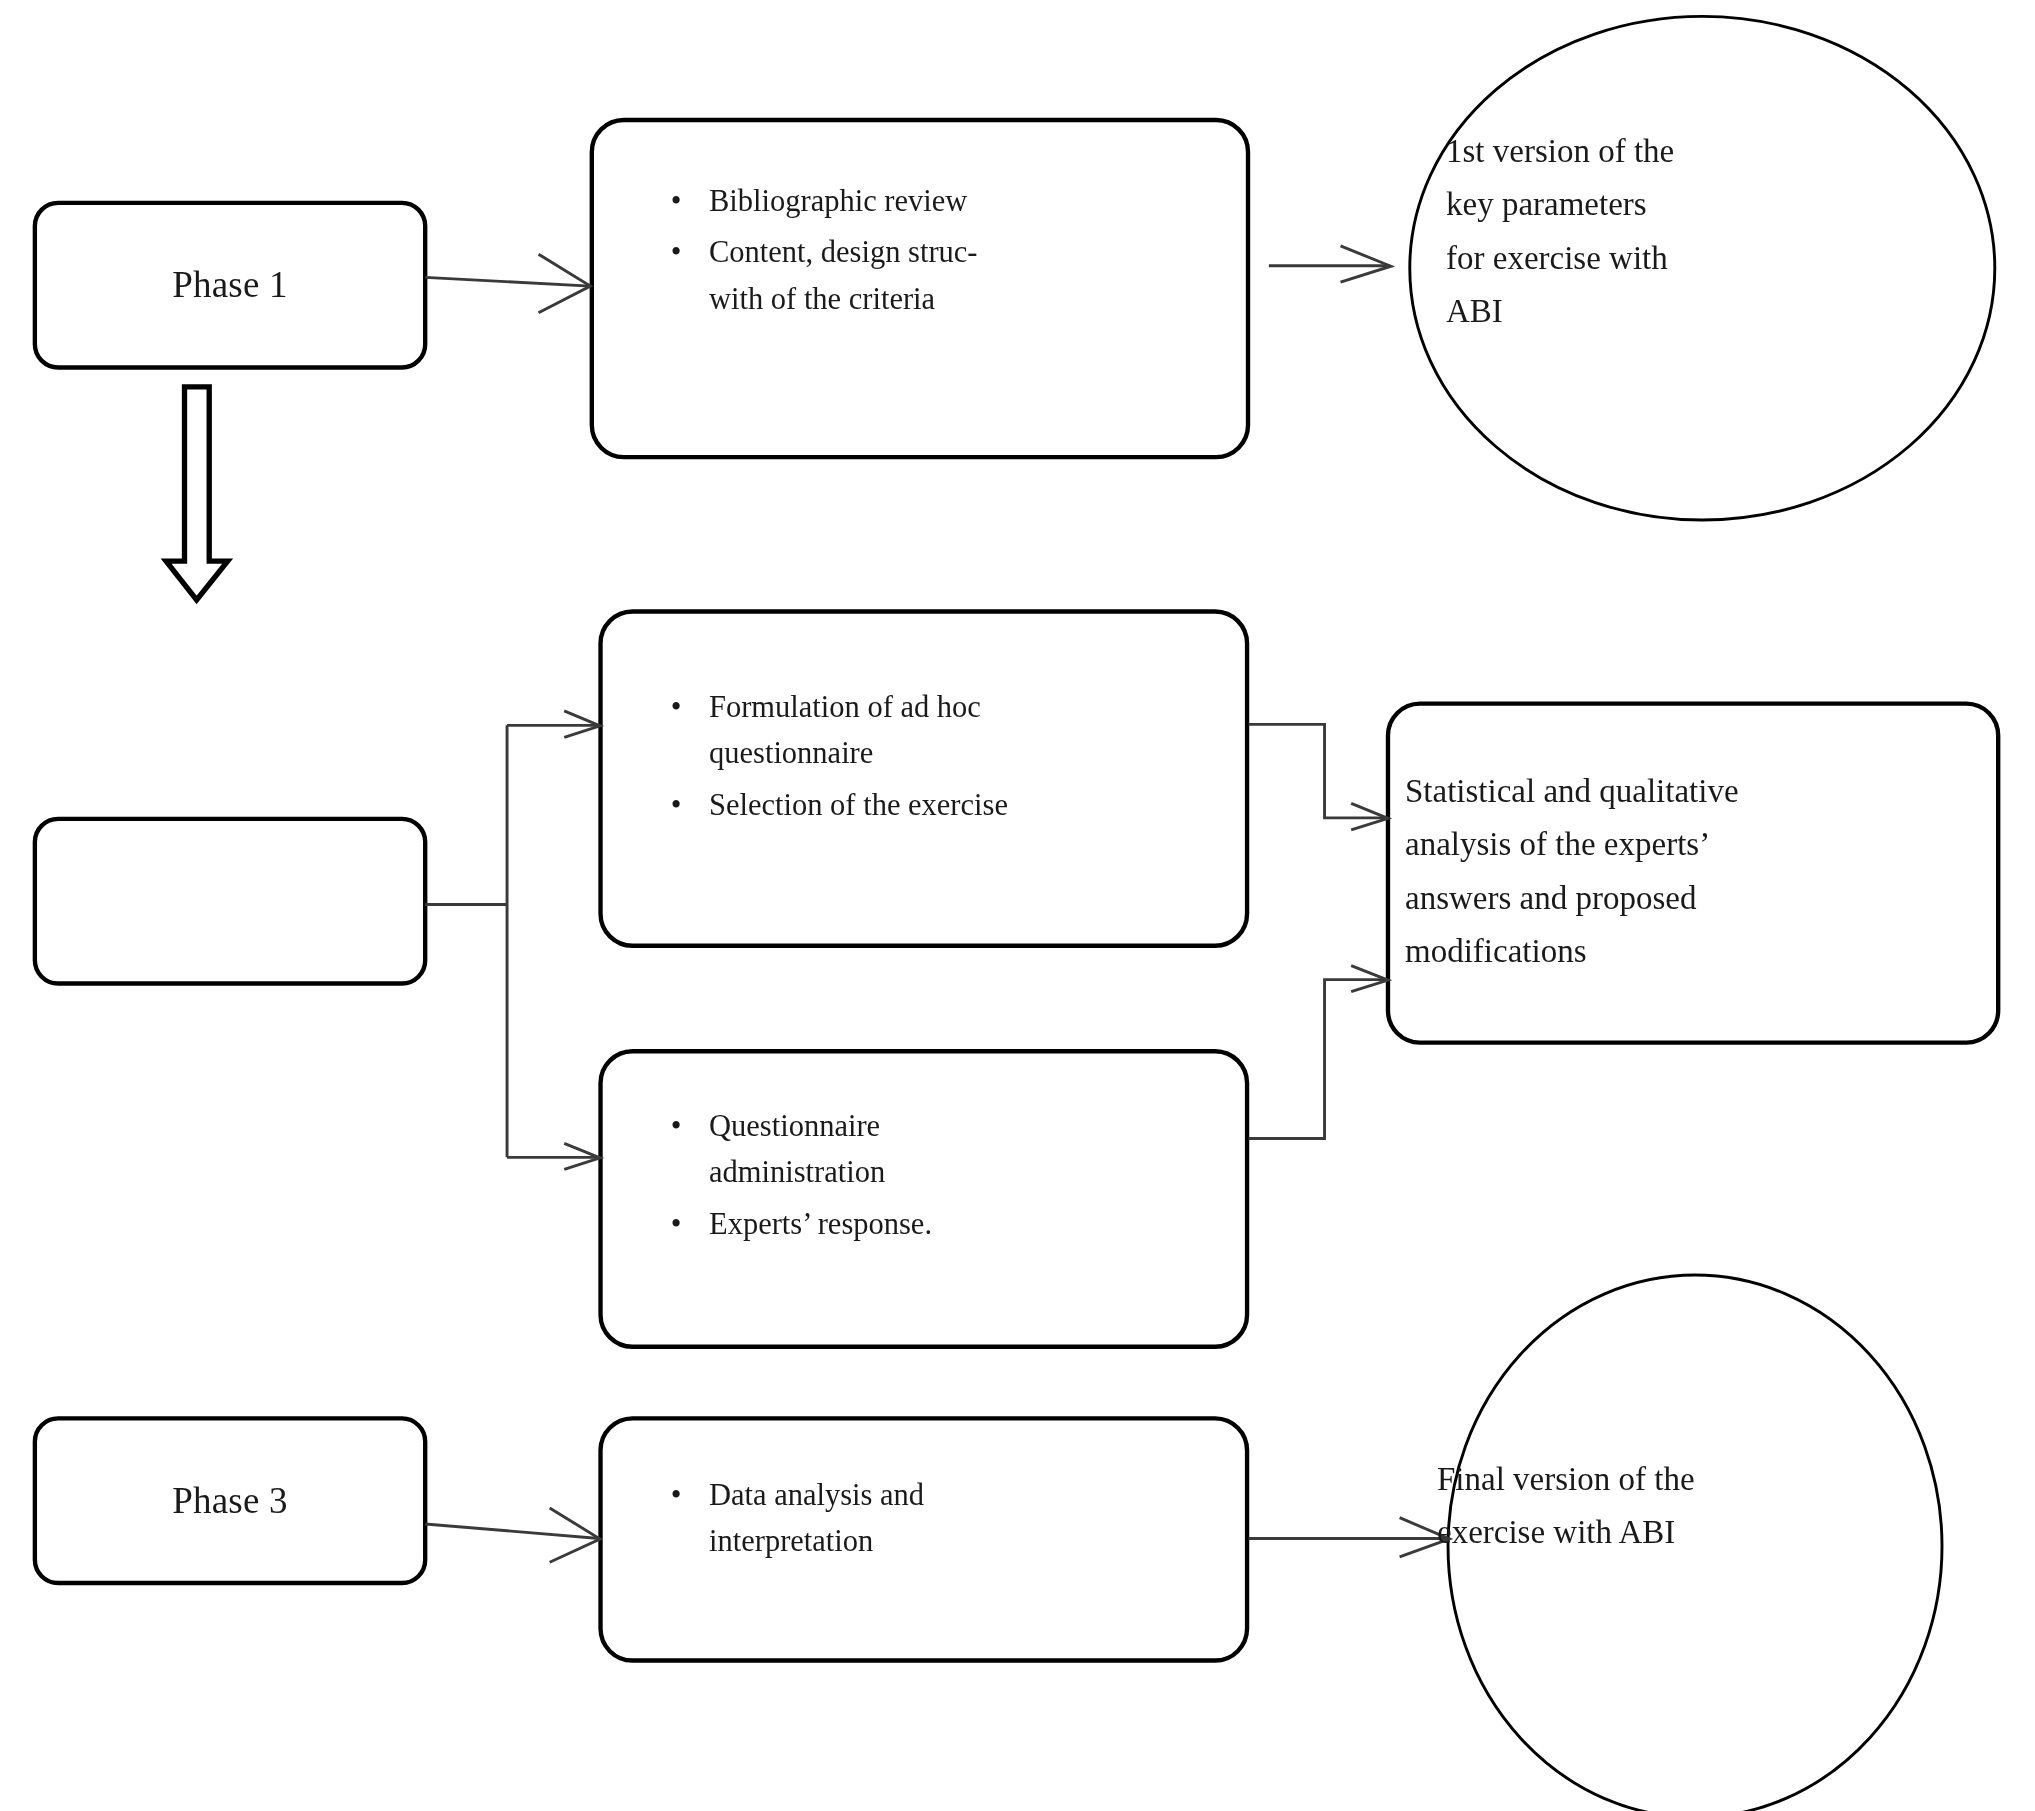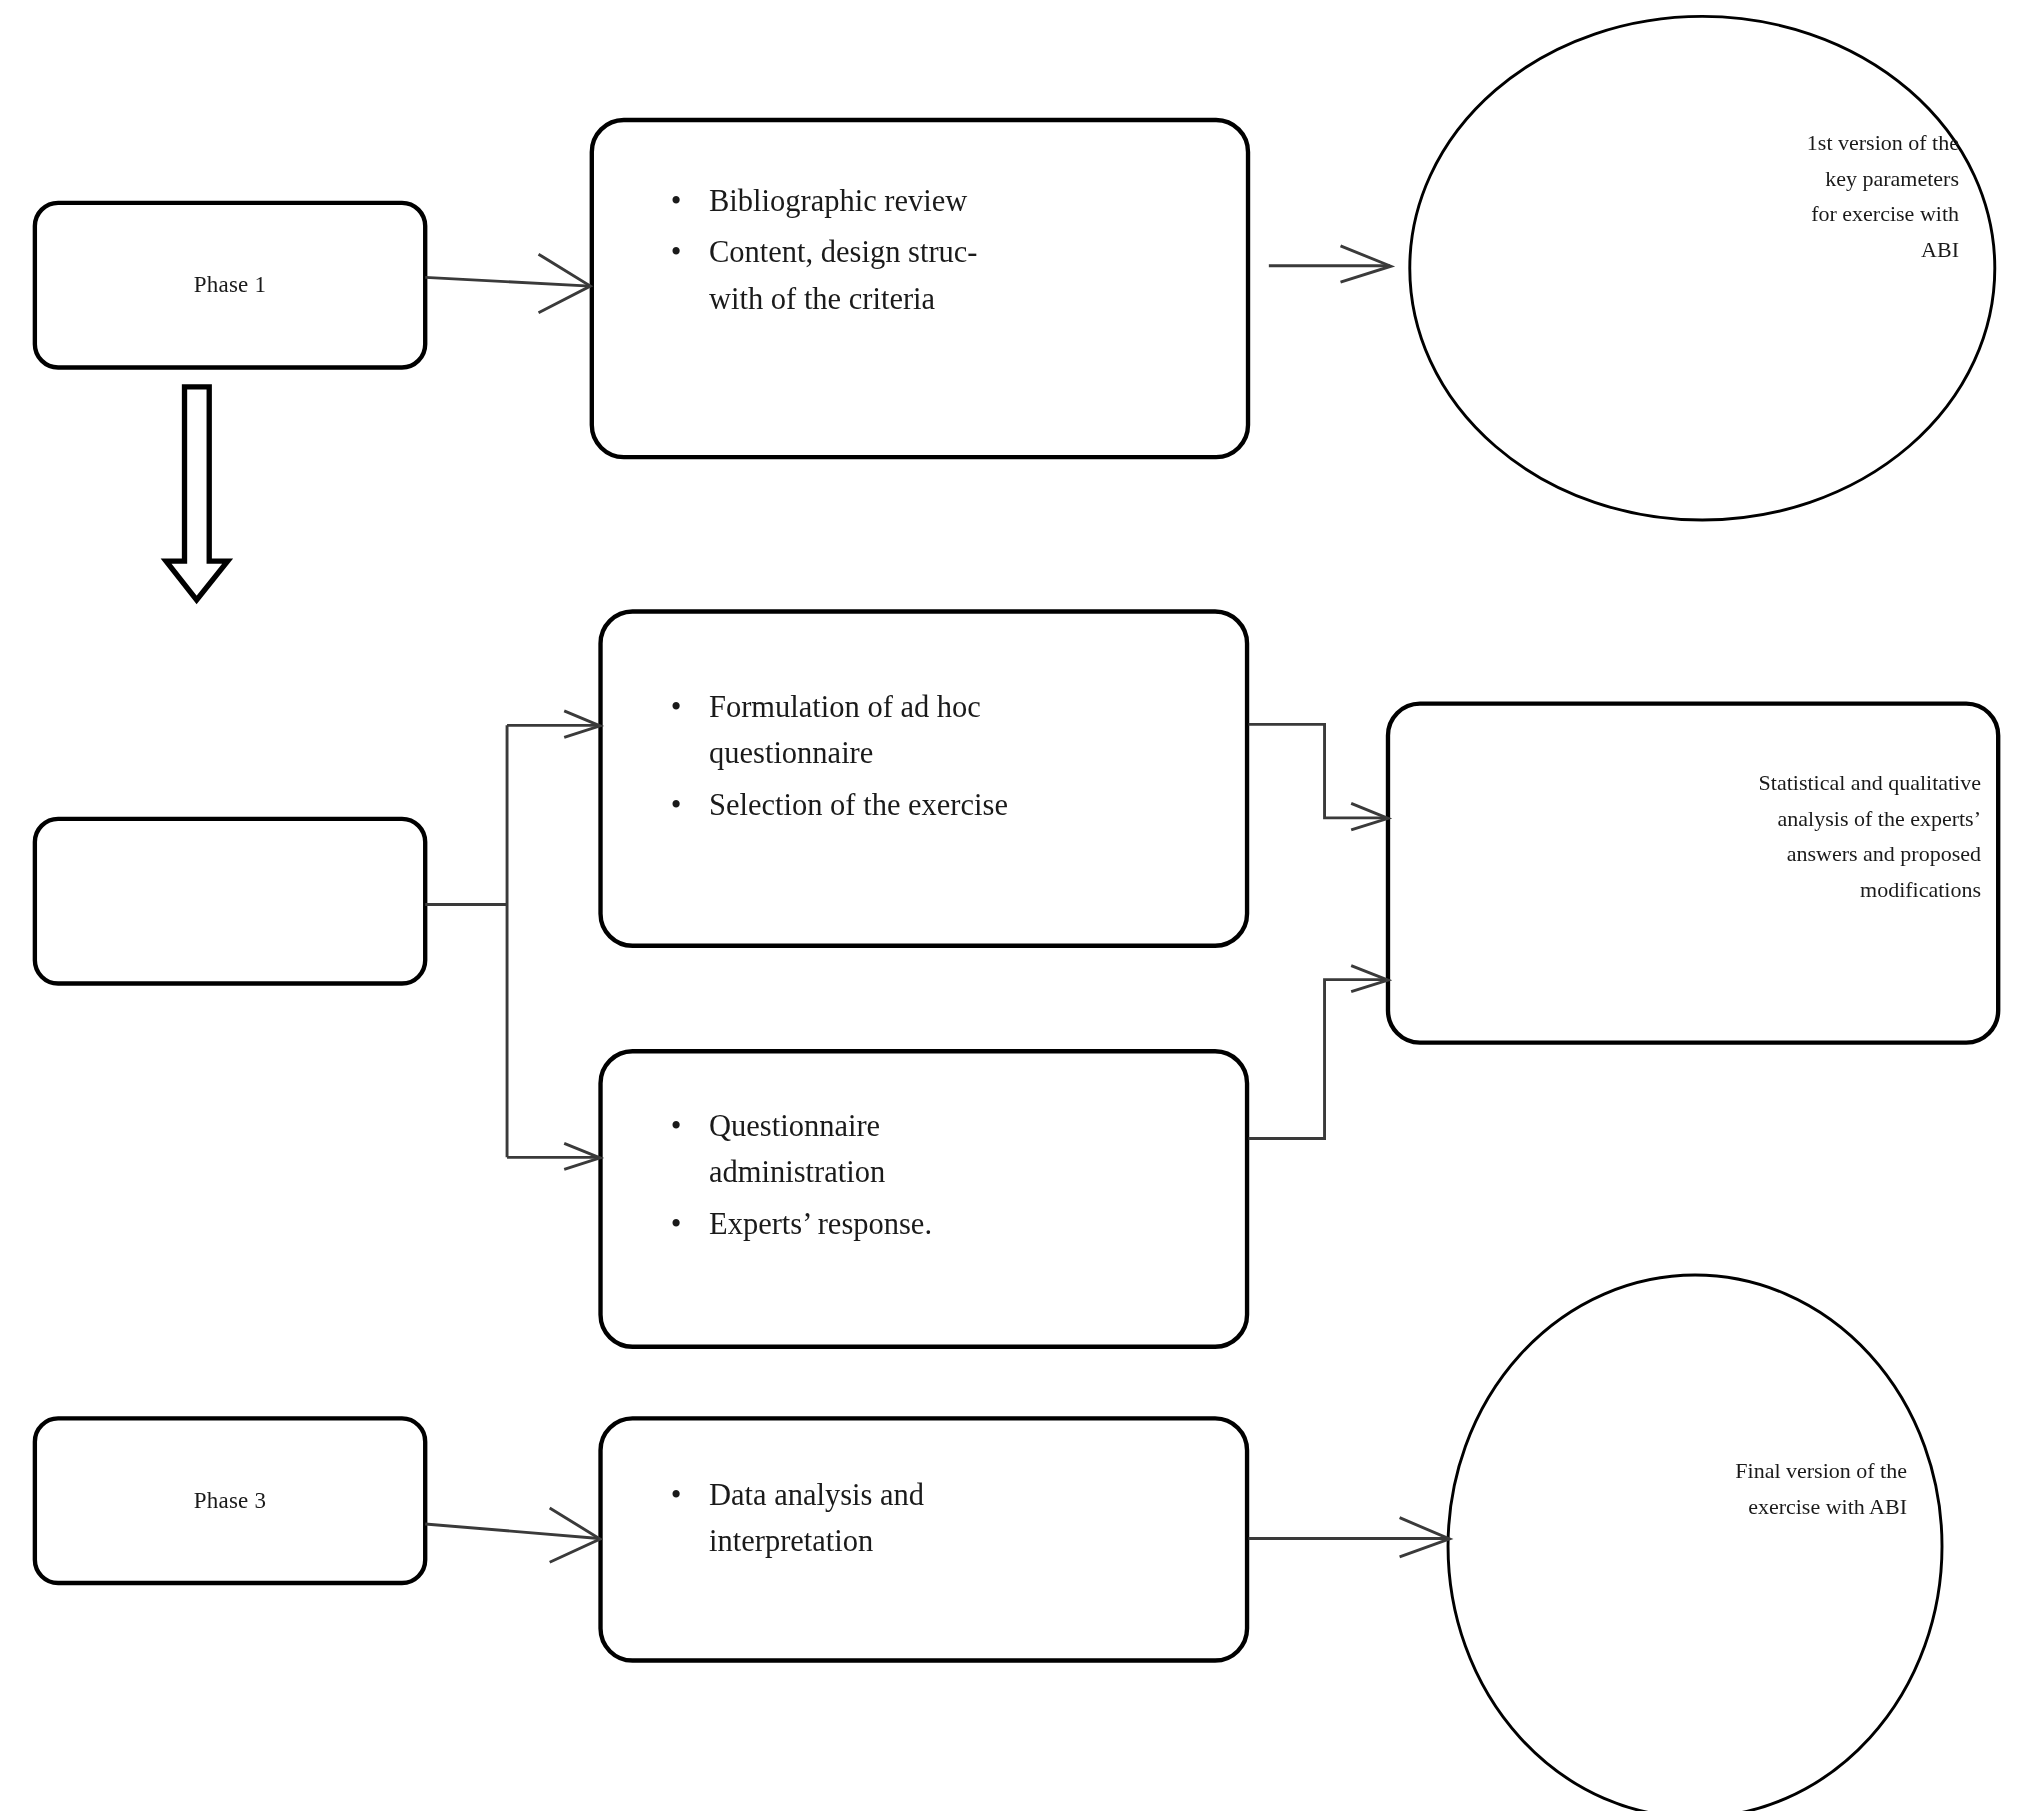--- a/index.html
+++ b/index.html
@@ -49,21 +49,21 @@
   
   .txt {
     position: absolute;
     color: #1a1a1a;
     font-family: "Liberation Serif", "DejaVu Serif", serif;
   }
   .phase-label {
     display: flex;
     align-items: center;
     justify-content: center;
-    font-size: 23px;
+    font-size: 37px;
     letter-spacing: 0.2px;
   }
   .bullets {
     list-style: none;
     margin: 0;
     padding: 0;
   }
   .bullets li {
     position: relative;
     font-size: 30.5px;
@@ -75,22 +75,22 @@
     position: absolute;
     left: 7.7px;
     top: 0;
     font-size: 30.5px;
     line-height: 1.52;
   }
   .hang {
     display: block;
   }
   .centered-text {
-    text-align: right;
-    font-size: 22px;
+    text-align: left;
+    font-size: 33px;
     line-height: 1.62;
   }
   .centered-text .ln { display: block; }
 </style>
 </head>
 <body>
 
 <div id="page">
 
   <svg class="flow" viewBox="0 0 4202 3740" xmlns="http://www.w3.org/2000/svg">

